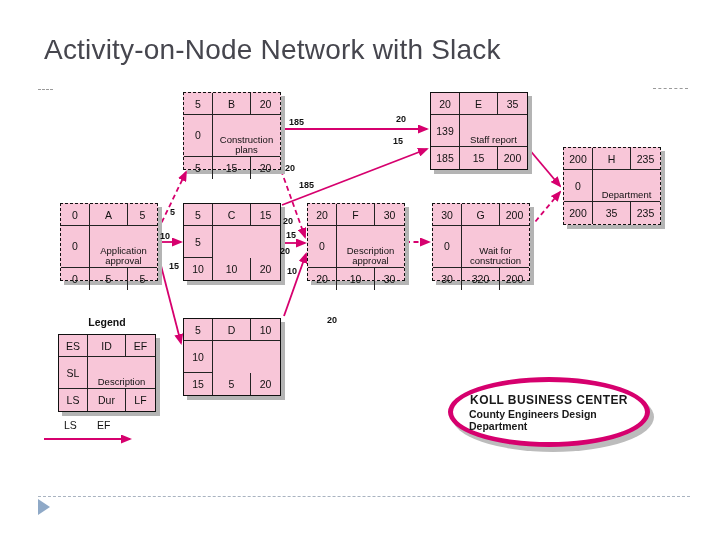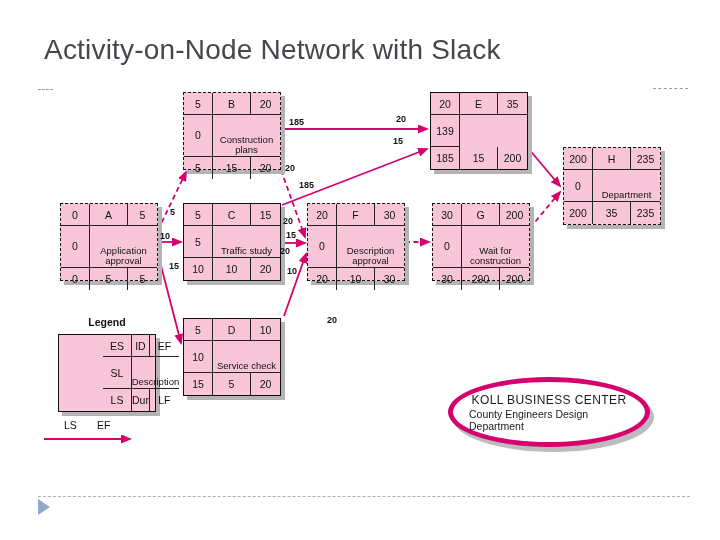--- a/index.html
+++ b/index.html
@@ -34,21 +34,21 @@
   
   .edge-label{position:absolute;font-size:9px;font-weight:bold;color:#111;white-space:nowrap;}
   
   .legend-title{position:absolute;left:58px;top:316px;width:98px;text-align:center;
                 font-size:10.5px;color:#111;font-weight:bold;}
   .legend-flow-label{position:absolute;font-size:10.5px;color:#111;}
   
   .stamp{position:absolute;left:448px;top:377px;width:192px;height:60px;
          background:#fff;border:5px solid #d6006e;border-radius:50%;
          box-shadow:4px 5px 0 0 #bcbcbc;
-         display:flex;flex-direction:column;align-items:center;justify-content:center;}
+         display:flex;flex-direction:column;align-items:center;justify-content:center;font-weight:bold;}
   .stamp-line1{font-size:12px;color:#1a1a1a;letter-spacing:0.4px;}
   .stamp-line2{font-size:10.5px;color:#1a1a1a;margin-top:1px;margin-left:16px;}
   svg.edges{position:absolute;left:0;top:0;pointer-events:none;}
 </style>
 </head>
 <body>
 
 <div class="slide">
 
   <div class="slide-title">Activity-on-Node Network with Slack</div>
@@ -74,21 +74,21 @@
         <line x1="282" y1="205" x2="427" y2="149" stroke="#d6006e" stroke-width="1.8" marker-end="url(#ah)"></line>
         <line x1="281" y1="243" x2="305" y2="243" stroke="#d6006e" stroke-width="1.8" marker-end="url(#ah)"></line>
         <line x1="284" y1="316" x2="306" y2="254" stroke="#d6006e" stroke-width="1.8" marker-end="url(#ah)"></line>
         <line x1="405" y1="242" x2="429" y2="242" stroke="#d6006e" stroke-width="1.8" marker-end="url(#ah)" stroke-dasharray="5,3.5"></line>
         <line x1="528" y1="148" x2="560" y2="186" stroke="#d6006e" stroke-width="1.8" marker-end="url(#ah)"></line>
         <line x1="530" y1="228" x2="560" y2="192" stroke="#d6006e" stroke-width="1.8" marker-end="url(#ah)" stroke-dasharray="5,3.5"></line>
         <line x1="44" y1="439" x2="130" y2="439" stroke="#d6006e" stroke-width="1.8" marker-end="url(#ah)"></line>
       </svg>
 
     <div class="legend-title">Legend</div>
-    <div class="node" style="left:58px;top:334px;padding-left:44px;">
+    <div class="node" style="left:58px;top:334px;">
       <div class="cell c-es">ES</div>
       <div class="cell c-id">ID</div>
       <div class="cell c-ef">EF</div>
       <div class="cell c-sl">SL</div>
       <div class="cell c-desc">Description</div>
       <div class="cell c-ls">LS</div>
       <div class="cell c-dur">Dur</div>
       <div class="cell c-lf">LF</div>
     </div>
     <div class="legend-flow-label" style="left:64px;top:419px;">LS</div>
@@ -117,40 +117,39 @@
         <div class="cell c-desc">Construction plans</div>
         <div class="cell c-ls">5</div>
         <div class="cell c-dur">15</div>
         <div class="cell c-lf">20</div>
       </div>
       <div class="node" style="left: 183px; top: 203px;">
         <div class="cell c-es">5</div>
         <div class="cell c-id">C</div>
         <div class="cell c-ef">15</div>
         <div class="cell c-sl">5</div>
-        <div class="cell c-desc">Traffic study</div>
         <div class="cell c-ls">10</div>
         <div class="cell c-dur">10</div>
         <div class="cell c-lf">20</div>
       </div>
       <div class="node" style="left: 183px; top: 318px;">
         <div class="cell c-es">5</div>
         <div class="cell c-id">D</div>
         <div class="cell c-ef">10</div>
         <div class="cell c-sl">10</div>
-        <div class="cell c-desc">Service check</div>
         <div class="cell c-ls">15</div>
         <div class="cell c-dur">5</div>
         <div class="cell c-lf">20</div>
       </div>
       <div class="node" style="left: 430px; top: 92px;">
         <div class="cell c-es">20</div>
         <div class="cell c-id">E</div>
         <div class="cell c-ef">35</div>
         <div class="cell c-sl">139</div>
+        <div class="cell c-desc">Staff report</div>
         <div class="cell c-ls">185</div>
         <div class="cell c-dur">15</div>
         <div class="cell c-lf">200</div>
       </div>
       <div class="node critical" style="left: 307px; top: 203px;">
         <div class="cell c-es">20</div>
         <div class="cell c-id">F</div>
         <div class="cell c-ef">30</div>
         <div class="cell c-sl">0</div>
         <div class="cell c-desc">Description approval</div>
@@ -158,21 +157,21 @@
         <div class="cell c-dur">10</div>
         <div class="cell c-lf">30</div>
       </div>
       <div class="node critical" style="left: 432px; top: 203px;">
         <div class="cell c-es">30</div>
         <div class="cell c-id">G</div>
         <div class="cell c-ef">200</div>
         <div class="cell c-sl">0</div>
         <div class="cell c-desc">Wait for construction</div>
         <div class="cell c-ls">30</div>
-        <div class="cell c-dur">290</div>
+        <div class="cell c-dur">320</div>
         <div class="cell c-lf">200</div>
       </div>
       <div class="node critical" style="left: 563px; top: 147px;">
         <div class="cell c-es">200</div>
         <div class="cell c-id">H</div>
         <div class="cell c-ef">235</div>
         <div class="cell c-sl">0</div>
         <div class="cell c-desc">Department</div>
         <div class="cell c-ls">200</div>
         <div class="cell c-dur">35</div>

